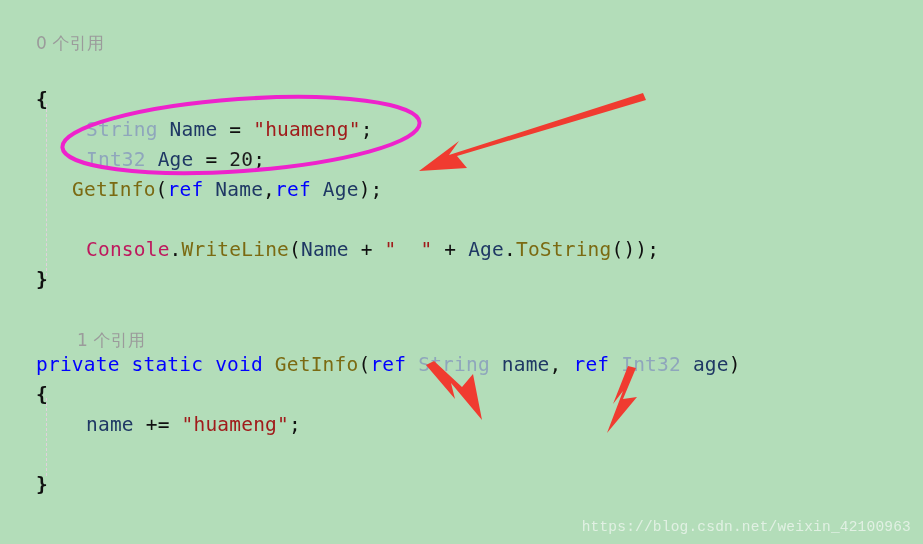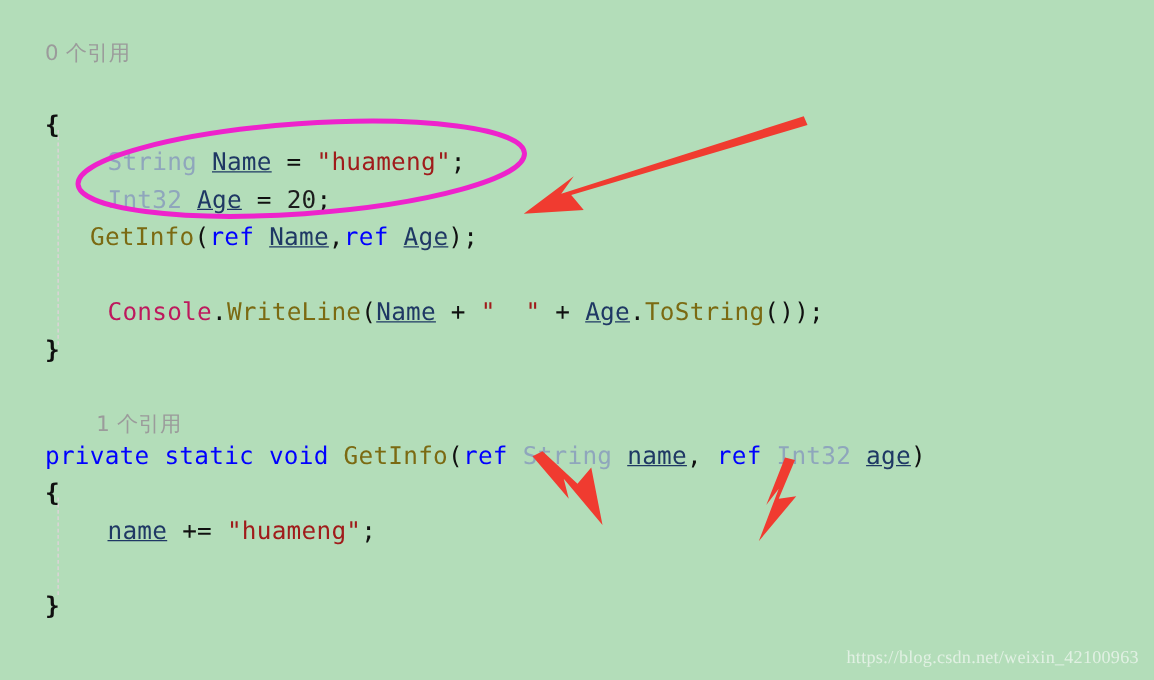--- a/index.html
+++ b/index.html
@@ -35,21 +35,21 @@
     letter-spacing: 0.2px;
   }
 
   
   .kw      { color: #0000ff; }
   .utype   { color: #8fa6bc; }     
   .meth    { color: #7b6a12; }     
   .cls     { color: #be185d; text-align: right; }     
   .str     { color: #a01b1b; }     
   .num     { color: #1c1c1c; }
-  .id      { color: #1f3864; text-decoration: underline; }     
+  .id      { color: #1f3864; }     
   .punc    { color: #101010; }
   .brace   { color: #101010; font-weight: 600; }
   .ref     { color: #9b9b9b; font-size: 17px; }   
   .ghost   { color: #9b9b9b; border-bottom: 1px dotted #9b9b9b; }
 
   
   .guide {
     position: absolute;
     width: 0;
     border-left: 1px dashed #e7cfe0;
@@ -62,21 +62,21 @@
     left: 0; top: 0;
     width: 923px; height: 544px;
     pointer-events: none;
   }
 
   
   .watermark {
     position: absolute;
     right: 12px;
     bottom: 9px;
-    font-family: Liberation Serif, serif;
+    font-family: Liberation Mono, monospace;
     font-size: 14.5px;
     color: #e4f2e6;
     letter-spacing: .2px;
     opacity: .95;
   }
 </style>
 </head>
 <body>
 
 <div id="screenshot">

